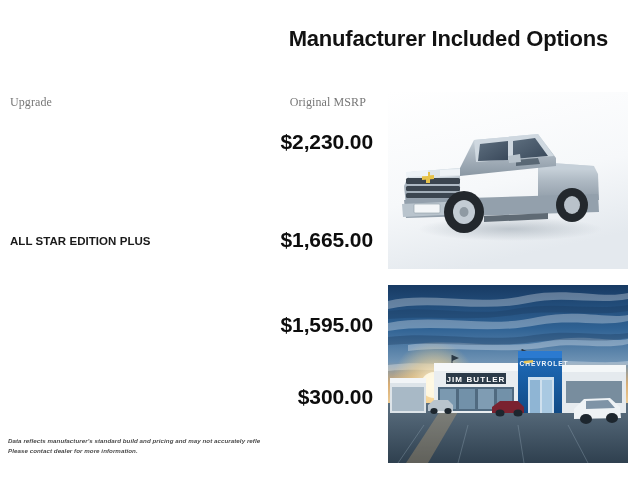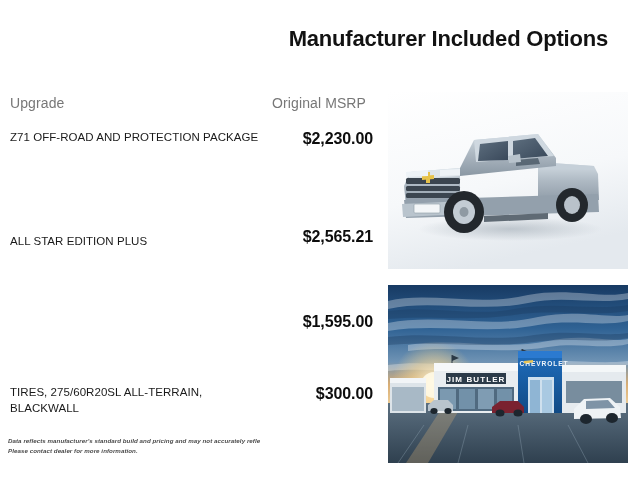--- a/index.html
+++ b/index.html
@@ -38,24 +38,25 @@
     left: 0;
     top: 92px;
     width: 378px;
   }
   .col-head-row {
     position: relative;
     height: 24px;
   }
   .col-head {
     position: absolute;
-    font-size: 14px;
+    font-size: 12px;
     color: #777777;
     letter-spacing: 0.1px;
     top: 3px;
+    font-family: Liberation Serif, serif;
   }
   .col-head.upgrade { left: 10px; }
   .col-head.msrp {
     right: 12px;
     text-align: right;
   }
 
   .opt-row {
     position: relative;
     height: 85px;
@@ -67,29 +68,29 @@
     font-size: 11.5px;
     color: #1a1a1a;
     line-height: 1.35;
     letter-spacing: 0.05px;
   }
   .opt-price {
     position: absolute;
     right: 5px;
     width: 180px;
     text-align: right;
-    font-size: 16px;
+    font-size: 21px;
     font-weight: bold;
     color: #0d0d0d;
     letter-spacing: -0.1px;
   }
   
   .v-top .opt-name { top: 14px; }
   .v-top .opt-price { top: 14px; }
-  .v-mid .opt-name { top: 33px; }
+  .v-mid .opt-name { top: 33px; font-weight: bold; }
   .v-mid .opt-price { top: 27px; }
 
   
   .disclaimer {
     position: absolute;
     left: 8px;
     top: 436px;
     width: 252px;
     font-size: 6.2px;
     font-style: italic;
@@ -141,35 +142,33 @@
 <div class="page-title">Manufacturer Included Options</div>
 
 <div class="options-table">
 
   <div class="col-head-row">
     <div class="col-head upgrade">Upgrade</div>
     <div class="col-head msrp">Original MSRP</div>
   </div>
 
   <div class="opt-row v-top">
-    <div class="opt-name">Z71 OFF-ROAD AND PROTECTION PACKAGE</div>
     <div class="opt-price">$2,230.00</div>
   </div>
 
   <div class="opt-row v-mid">
     <div class="opt-name">ALL STAR EDITION PLUS</div>
-    <div class="opt-price">$2,565.21</div>
+    <div class="opt-price">$1,665.00</div>
   </div>
 
   <div class="opt-row v-mid">
     <div class="opt-price">$1,595.00</div>
   </div>
 
   <div class="opt-row v-top">
-    <div class="opt-name">TIRES, 275/60R20SL ALL-TERRAIN, BLACKWALL</div>
     <div class="opt-price">$300.00</div>
   </div>
 
 </div>
 
 <div class="disclaimer">
   <span>Data reflects manufacturer's standard build and pricing and may not accurately reflec</span>
   <span>Please contact dealer for more information.</span>
 </div>
 

